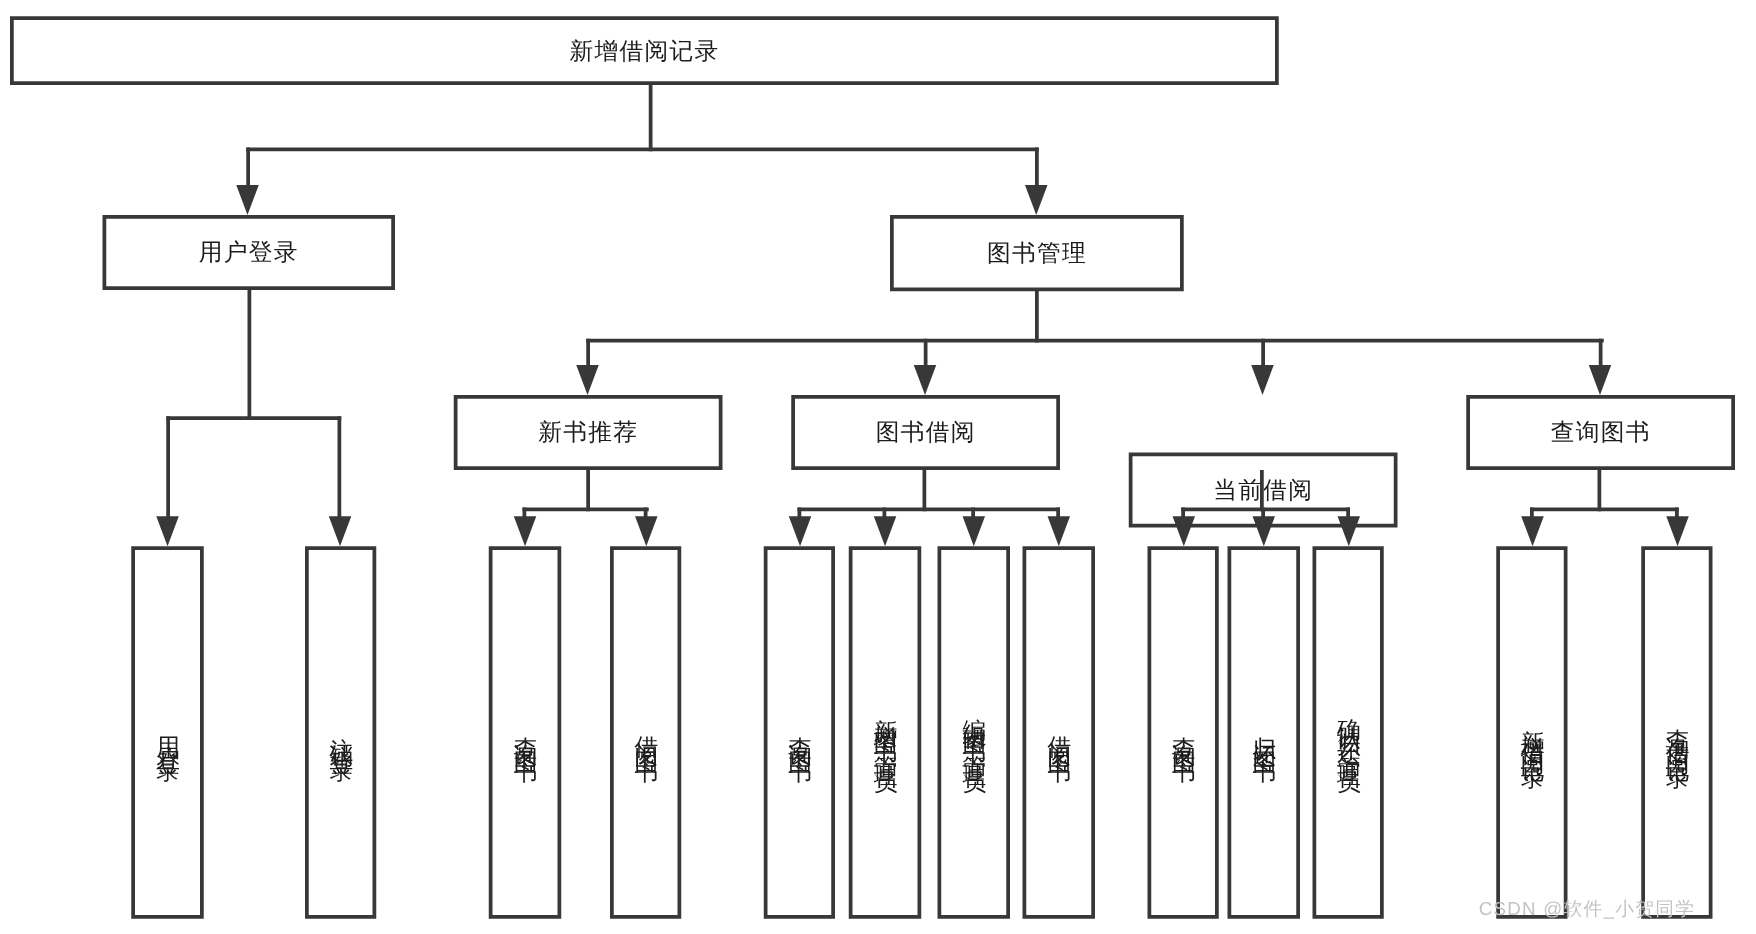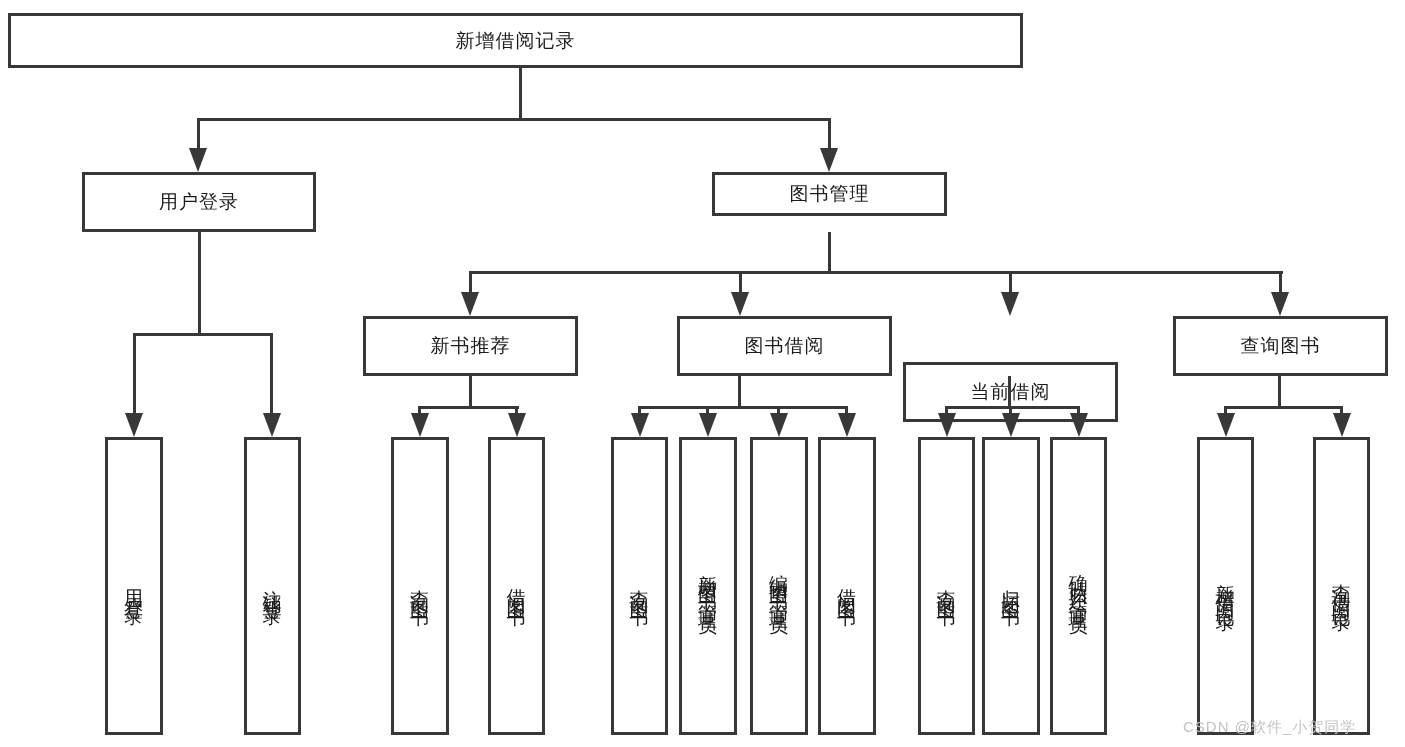--- a/index.html
+++ b/index.html
@@ -70,42 +70,42 @@
   <div class="node" style="left:8px; top:13px; width:1015px; height:55px;">新增借阅记录</div>
 
   <div class="vline" style="left:519px; top:68px; width:3px; height:53px;"></div>
   <div class="hline" style="left:197px; top:118px; width:634px; height:3px;"></div>
   <div class="vline" style="left:197px; top:118px; width:3px; height:34px;"></div>
   <div class="arrow" style="left:189px; top:148px;"></div>
   <div class="vline" style="left:828px; top:118px; width:3px; height:34px;"></div>
   <div class="arrow" style="left:820px; top:148px;"></div>
 
   <div class="node" style="left:82px; top:172px; width:234px; height:60px;">用户登录</div>
-  <div class="node" style="left:712px; top:172px; width:235px; height:44px;">图书管理</div>
+  <div class="node" style="left:712px; top:172px; width:235px; height:61px;">图书管理</div>
 
   <div class="vline" style="left:198px; top:232px; width:3px; height:104px;"></div>
   <div class="hline" style="left:133px; top:333px; width:140px; height:3px;"></div>
   <div class="vline" style="left:133px; top:333px; width:3px; height:82px;"></div>
   <div class="arrow" style="left:125px; top:413px;"></div>
   <div class="vline" style="left:270px; top:333px; width:3px; height:82px;"></div>
   <div class="arrow" style="left:263px; top:413px;"></div>
 
   <div class="vline" style="left:828px; top:232px; width:3px; height:42px;"></div>
   <div class="hline" style="left:469px; top:271px; width:814px; height:3px;"></div>
   <div class="vline" style="left:469px; top:271px; width:3px; height:25px;"></div>
   <div class="arrow" style="left:461px; top:292px;"></div>
   <div class="vline" style="left:739px; top:271px; width:3px; height:25px;"></div>
   <div class="arrow" style="left:731px; top:292px;"></div>
   <div class="vline" style="left:1009px; top:271px; width:3px; height:25px;"></div>
   <div class="arrow" style="left:1001px; top:292px;"></div>
   <div class="vline" style="left:1279px; top:271px; width:3px; height:25px;"></div>
   <div class="arrow" style="left:1271px; top:292px;"></div>
 
   <div class="node" style="left:363px; top:316px; width:215px; height:60px;">新书推荐</div>
-  <div class="node" style="left:633px; top:316px; width:215px; height:60px;margin-left:44px;">图书借阅</div>
+  <div class="node" style="left:633px; top:316px; width:215px; height:60px;">图书借阅</div>
   <div class="node" style="left:903px; top:316px; width:215px; height:60px;margin-top:46px;">当前借阅</div>
   <div class="node" style="left:1173px; top:316px; width:215px; height:60px;">查询图书</div>
 
   <div class="vline" style="left:469px; top:376px; width:3px; height:33px;"></div>
   <div class="hline" style="left:418px; top:406px; width:101px; height:3px;"></div>
   <div class="vline" style="left:418px; top:406px; width:3px; height:9px;"></div>
   <div class="arrow" style="left:411px; top:413px;"></div>
   <div class="vline" style="left:515px; top:406px; width:3px; height:9px;"></div>
   <div class="arrow" style="left:508px; top:413px;"></div>
 

